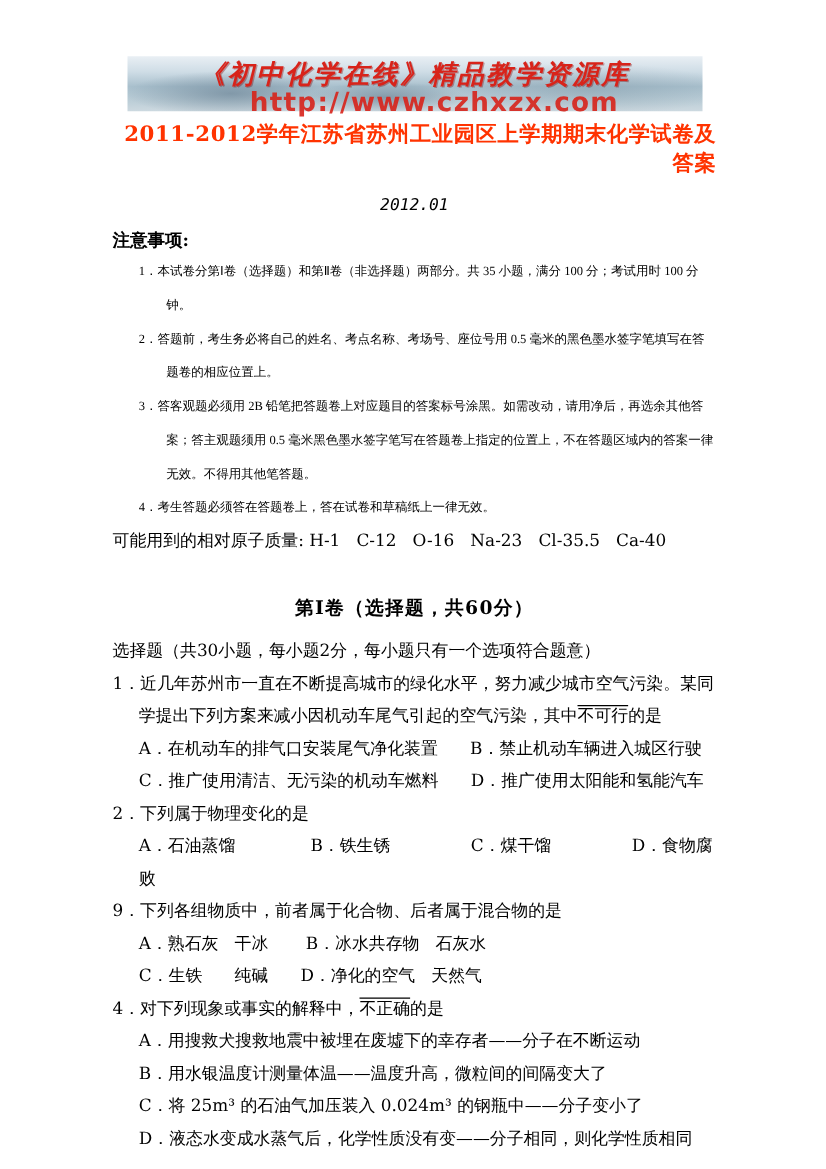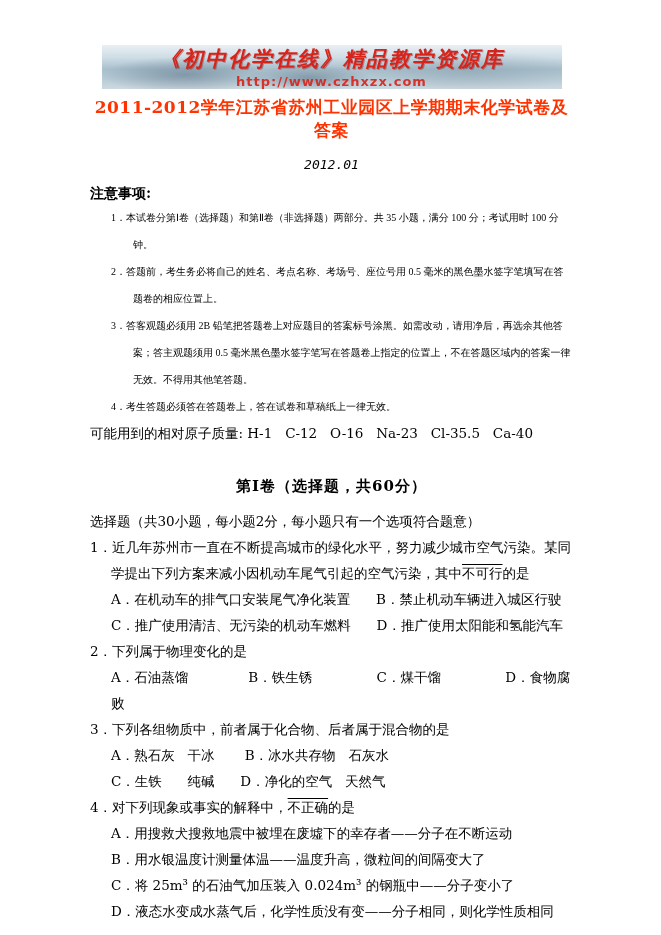--- a/index.html
+++ b/index.html
@@ -19,29 +19,29 @@
       radial-gradient(90px 18px at 45% 75%, rgba(70,95,115,.45), rgba(70,95,115,0) 70%),
       linear-gradient(180deg,#e9eff4 0%,#cfdde6 28%,#a9c0cd 55%,#b9ccd6 78%,#cdd9e0 100%);
     text-decoration:none;cursor:pointer;
   }
   .banner-title{
     position:absolute;top:1px;left:0;width:100%;text-align:center;
     font-weight:bold;font-style:italic;font-size:21px;letter-spacing:2px;line-height:26px;
     text-shadow:1px 1px 0 rgba(120,0,0,.35);
   }
   .banner-url{
-    position:absolute;top:26px;left:0;width:100%;text-align:center;
+    position:absolute;top:26px;left:16px;width:100%;text-align:center;
     font-family:"DejaVu Sans","Liberation Sans",sans-serif;
-    font-weight:bold;font-size:13px;line-height:22px;letter-spacing:1px;
+    font-weight:bold;font-size:21px;line-height:22px;letter-spacing:1px;
     opacity:.9;
   }
 
   
   .doc-title{
-    margin:7px 0 0;text-align:center;
+    margin:7px 0 0;text-align:right;
     font-size:17px;font-weight:bold;letter-spacing:.5px;
   }
   .doc-date{text-align:center;font-size:13px;margin-top:15px;
     font-family:"DejaVu Sans Mono","Liberation Mono",monospace;font-style:italic;}
 
   
   .notes-heading{font-weight:bold;font-size:14px;margin-top:10px;line-height:22px;}
   .note-item{
     font-size:10px;line-height:27px;
     padding-left:43px;text-indent:-22px;white-space:pre-wrap;font-family:Liberation Serif, serif;
@@ -82,21 +82,21 @@
 
   <div class="instr">选择题（共30小题，每小题2分，每小题只有一个选项符合题意）</div>
 
   <div class="q-stem"><span>1．近几年苏州市一直在不断提高城市的绿化水平，努力减少城市空气污染。某同学提出下列方案来减小因机动车尾气引起的空气污染，其中</span><span class="em-over">不可行</span><span>的是</span></div>
   <div class="opt">A．在机动车的排气口安装尾气净化装置      B．禁止机动车辆进入城区行驶</div>
   <div class="opt">C．推广使用清洁、无污染的机动车燃料      D．推广使用太阳能和氢能汽车</div>
 
   <div class="q-stem">2．下列属于物理变化的是</div>
   <div class="opt">A．石油蒸馏              B．铁生锈               C．煤干馏               D．食物腐败</div>
 
-  <div class="q-stem">3．下列各组物质中，前者属于化合物、后者属于混合物的是</div>
+  <div class="q-stem">9．下列各组物质中，前者属于化合物、后者属于混合物的是</div>
   <div class="opt">A．熟石灰   干冰       B．冰水共存物   石灰水</div>
   <div class="opt">C．生铁      纯碱      D．净化的空气   天然气</div>
 
   <div class="q-stem"><span>4．对下列现象或事实的解释中，</span><span class="em-over">不正确</span><span>的是</span></div>
   <div class="opt">A．用搜救犬搜救地震中被埋在废墟下的幸存者——分子在不断运动</div>
   <div class="opt">B．用水银温度计测量体温——温度升高，微粒间的间隔变大了</div>
   <div class="opt">C．将 25m³ 的石油气加压装入 0.024m³ 的钢瓶中——分子变小了</div>
   <div class="opt">D．液态水变成水蒸气后，化学性质没有变——分子相同，则化学性质相同</div>
 
 </div>

